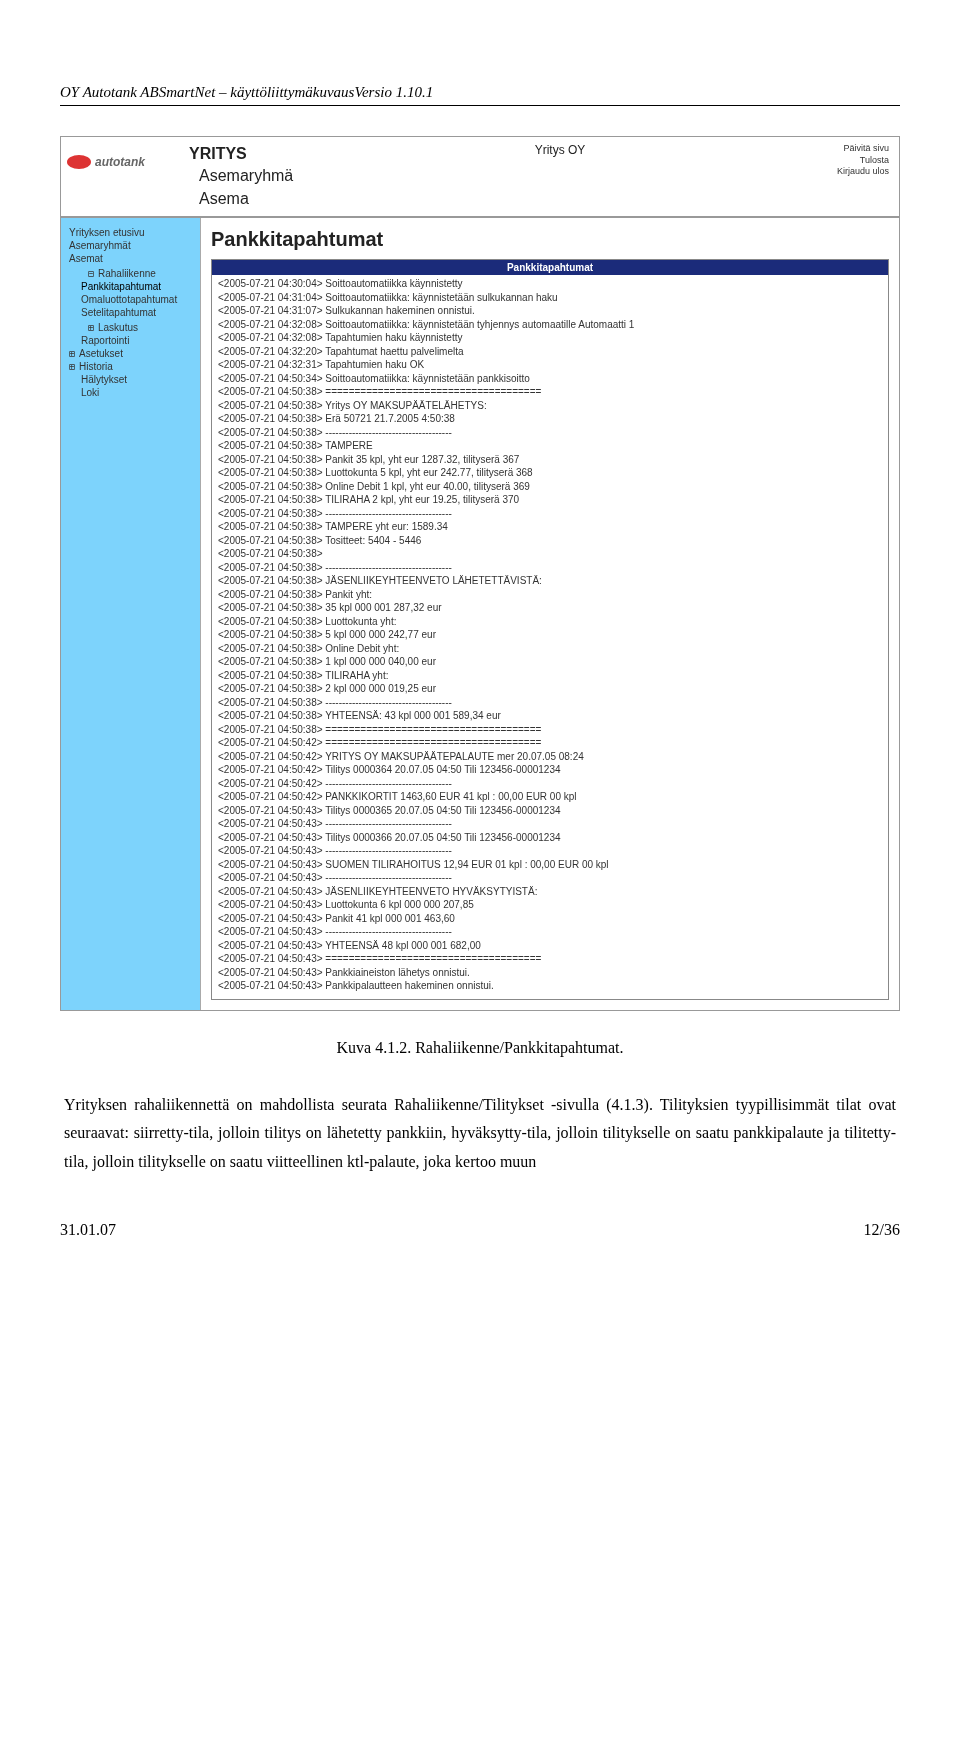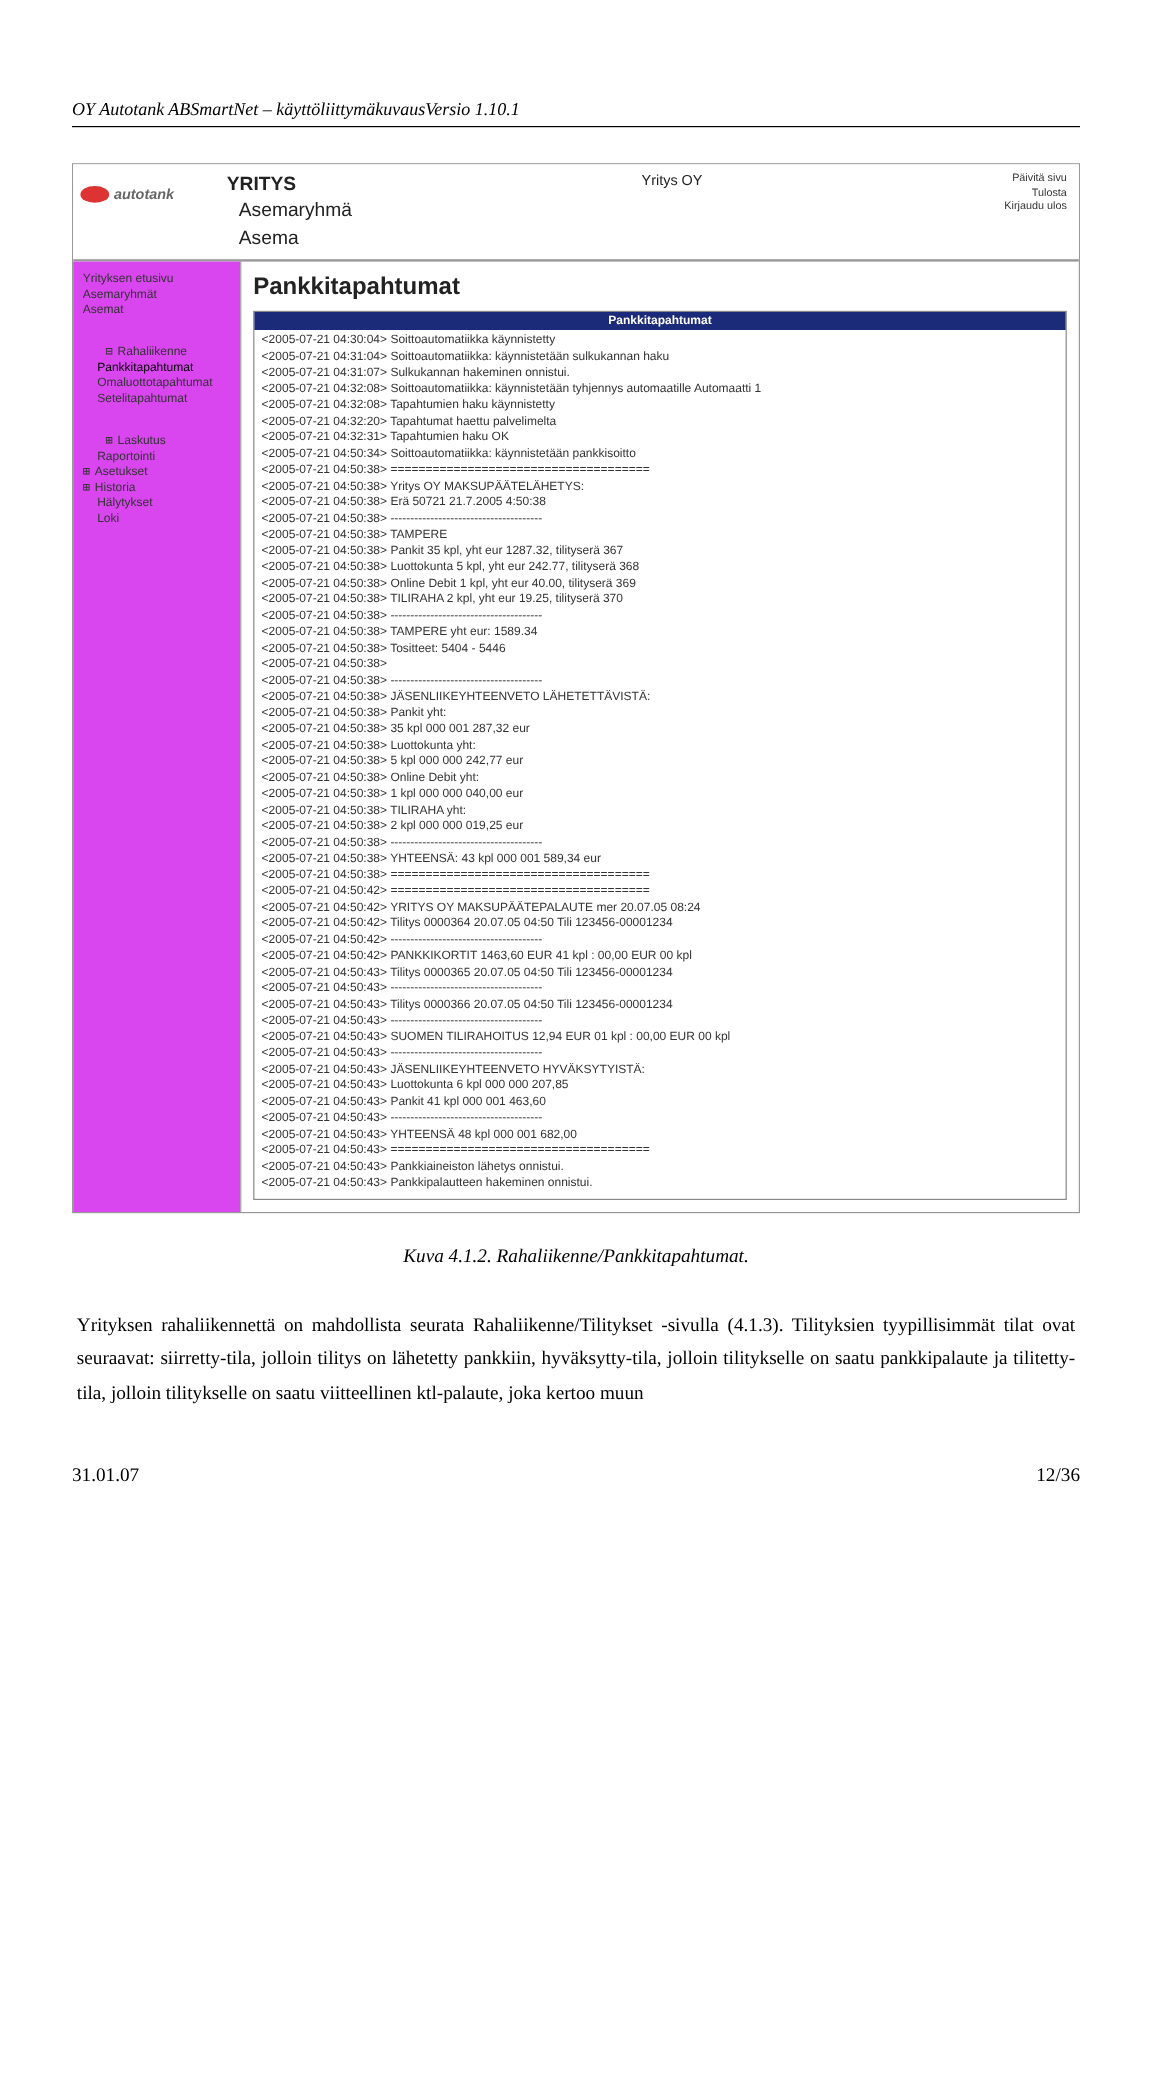--- a/index.html
+++ b/index.html
@@ -10,33 +10,33 @@
 .ss-topbar{display:flex;align-items:flex-start;background:#fff;border-bottom:2px solid #999;}
 .ss-logo{width:120px;height:50px;display:flex;align-items:center;padding-left:6px;}
 .ss-logo-box{display:flex;align-items:flex-end;gap:4px;}
 .ss-logo-oval{width:24px;height:14px;background:#d33;border-radius:50%;}
 .ss-logo-text{font-weight:bold;font-style:italic;color:#666;font-size:12px;}
 .ss-crumbs{flex:0 0 140px;padding:6px 0 6px 8px;font-weight:bold;font-size:16px;line-height:1.4;}
 .ss-crumbs .cr-sub{font-weight:normal;padding-left:10px;}
 .ss-title{flex:1 1 auto;text-align:center;font-weight:normal;font-size:12px;padding-top:6px;}
 .ss-util{flex:0 0 100px;text-align:right;font-size:9px;color:#333;padding:6px 10px 0 0;line-height:1.3;}
 .ss-body{display:flex;}
-.ss-side{width:140px;background:#d946ef;border-right:1px solid #aaa;padding:8px 0 30px 8px;font-size:10px;color:#333;}
+.ss-side{width:140px;background:#7dd3fc;border-right:1px solid #aaa;padding:8px 0 30px 8px;font-size:10px;color:#333;}
 .ss-side div{padding:1px 0;cursor:pointer;}
 .ss-side .ind{padding-left:12px;}
 .ss-side .sel{color:#000;}
-.ss-side .grp{margin-top:22px;padding-left:19px;}
+.ss-side .grp{margin-top:2px;padding-left:19px;}
 .ss-side .exp{display:inline-block;width:10px;font-family:monospace;}
 .ss-main{flex:1 1 auto;padding:6px 10px 10px 10px;}
 .ss-h1{font-family:Verdana,Arial,sans-serif;font-weight:bold;font-size:20px;margin:4px 0 8px 0;}
 .ss-panel{border:1px solid #888;}
 .ss-panel-head{background:#1b2b7a;color:#fff;font-size:10px;text-align:center;padding:2px;font-weight:bold;}
 .ss-log{padding:2px 6px 6px 6px;line-height:1.35;color:#333;font-size:10px;}
 .ss-log div{white-space:nowrap;overflow:hidden;}
-.caption{text-align:center;font-style:italic;font-size:16px;margin:28px 0 34px 0;}
+.caption{text-align:center;font-size:16px;margin:28px 0 34px 0;}
 .bodytext{font-size:16px;line-height:1.8;text-align:justify;margin:0 4px;}
 .footer-wrap{position:relative;margin-top:30px;}
 .footer-row{display:flex;justify-content:space-between;padding-top:14px;}
 </style>
 </head>
 <body>
 
 <div class="page">
 
   <div class="doc-header">

